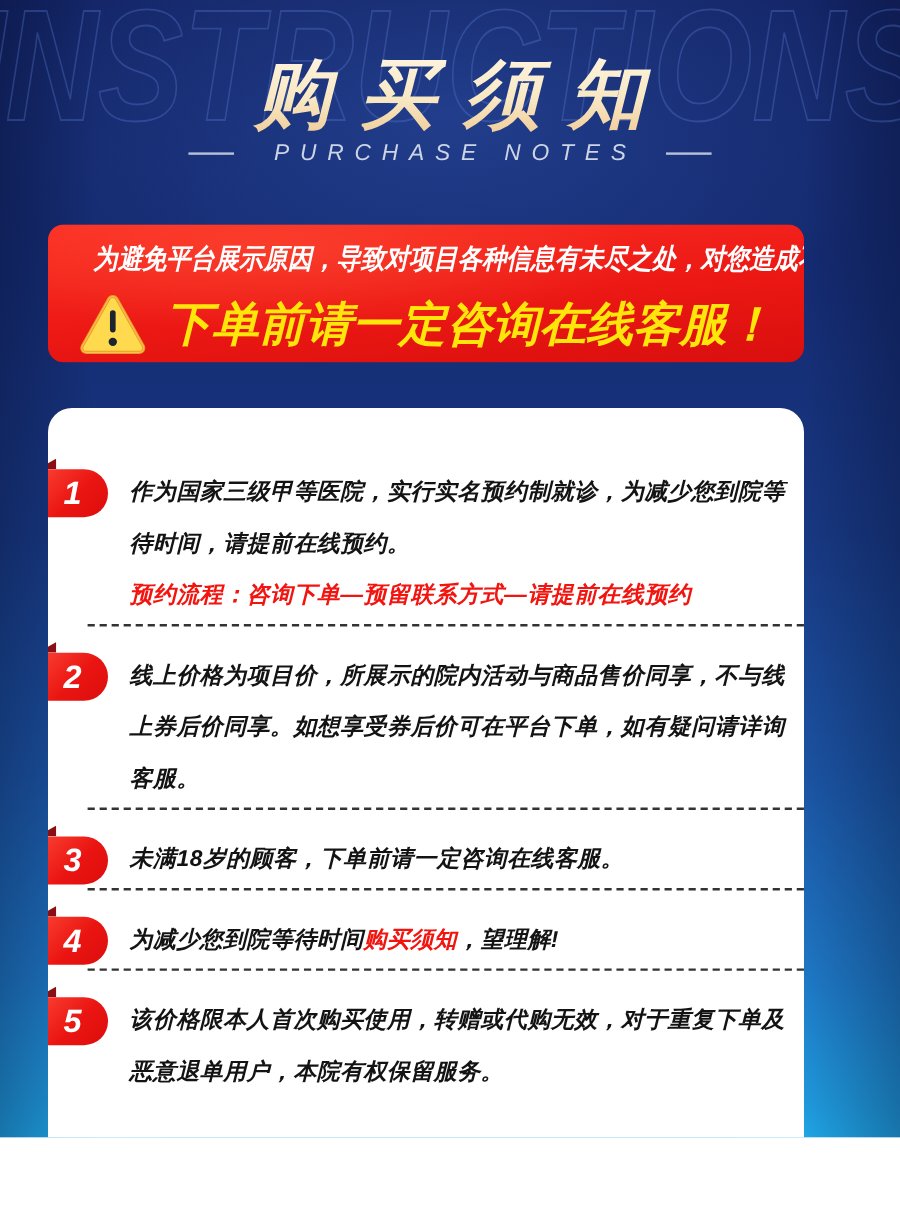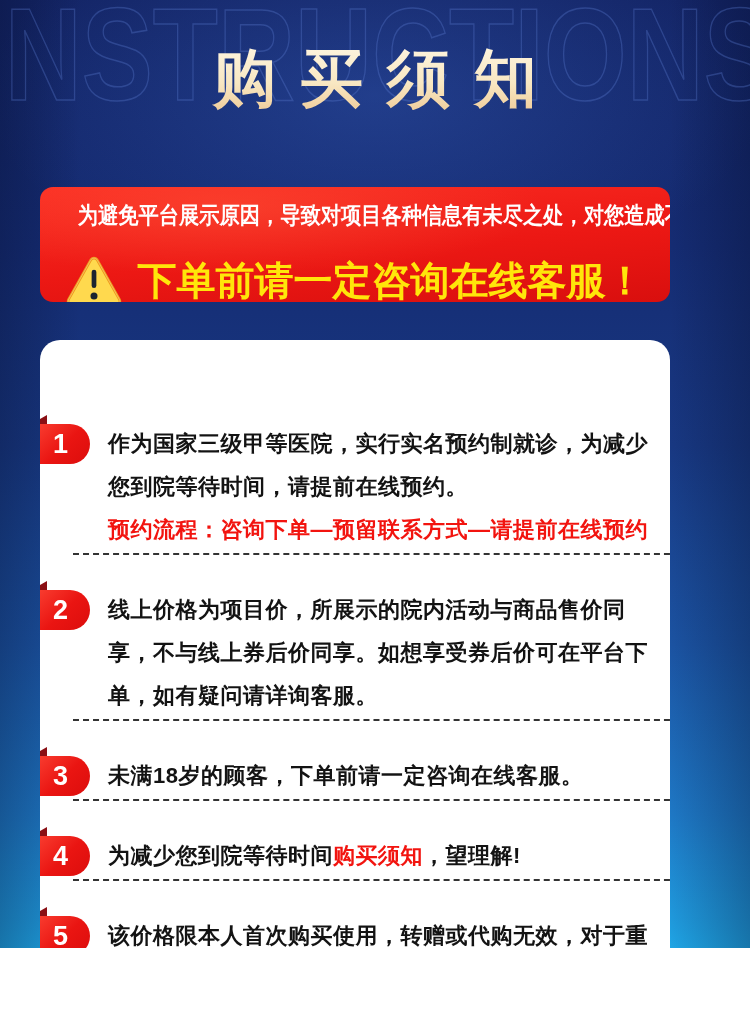--- a/index.html
+++ b/index.html
@@ -6,20 +6,21 @@
   html,body { width:750px; }
   body { font-family:"Liberation Sans","DejaVu Sans",sans-serif; }
 
   .page {
     position:relative; width:750px; height:948px; overflow:hidden;
     background:
       linear-gradient(90deg, rgba(4,10,38,.30) 0px, rgba(4,10,38,0) 80px, rgba(4,10,38,0) 670px, rgba(4,10,38,.30) 750px),
       radial-gradient(ellipse 430px 170px at 50% 102%, rgba(95,215,255,.60), rgba(95,215,255,0) 72%),
       radial-gradient(ellipse 520px 260px at 50% 10%, rgba(70,120,225,.28), rgba(70,120,225,0) 75%),
       linear-gradient(180deg, #132465 0%, #152c73 26%, #183882 47%, #1b53a2 68%, #1e78c5 86%, #1f99dc 97%, #1fa5e5 100%);
+    font-style: italic;
   }
 
   
   .watermark { position:absolute; top:-6px; left:0; width:750px; height:140px; pointer-events:none; }
   .watermark text {
     font-family:"Liberation Sans",sans-serif; font-weight:bold; font-size:132px;
     fill:none; stroke:#5a7ccf; stroke-opacity:.34; stroke-width:1.6px;
   }
   .page-title {
     position:absolute; top:36px; left:0; width:750px; text-align:center;
@@ -42,61 +43,66 @@
     background:
       radial-gradient(ellipse 420px 90px at 30% 18%, rgba(255,90,60,.45), rgba(255,90,60,0) 75%),
       linear-gradient(175deg, #fb2d23 0%, #ec1814 55%, #d90f0e 100%);
     overflow:hidden;
   }
   .alert-line1 {
     margin-top:13px; text-align:center; white-space:nowrap;
     font-size:23px; font-weight:bold; color:#ffffff;
     transform:scaleX(.88); transform-origin:50% 50%;
   }
-  .alert-row { display:flex; align-items:center; justify-content:center; gap:16px; margin-top:23px; }
+  .alert-row { display:flex; align-items:center; justify-content:center; gap:16px; margin-top:12px; }
   .warning-icon { width:56px; height:52px; flex:0 0 auto; }
   .alert-line2 { font-size:39px; font-weight:bold; color:#ffe60a; white-space:nowrap; }
 
   
   .notes-card {
     position:absolute; left:40px; top:340px; width:630px; height:628px;
     background:#ffffff; border-radius:20px;
     padding:49px 12px 0 68px; overflow:hidden;
   }
   .note-item { position:relative; }
   .note-badge {
     position:absolute; left:-77px; top:2px; width:59px; height:40px;
     background:linear-gradient(135deg, #fb4334 0%, #ea1512 55%, #dc0d0c 100%);
     border-radius:2px 20px 20px 5px;
     color:#ffffff; font-size:27px; font-weight:bold; text-align:center; line-height:40px;
   }
   .note-badge::before {
     content:""; position:absolute; top:-9px; left:0; width:16px; height:9px;
     background:#8a0f14; clip-path:polygon(100% 0, 100% 100%, 0 100%);
   }
-  .note-text { font-size:22px; line-height:43px; font-weight:600; color:#131313; letter-spacing:0.5px;margin-top:33px; }
+  .note-text { font-size:19px; line-height:43px; font-weight:600; color:#131313; letter-spacing:0.5px; }
   .seg.normal { color:#131313; }
   .seg.red { color:#f2140f; }
   .seg.red-block { display:block; color:#f2140f; font-weight:bold; }
   .note-separator {
     height:0; border-top:2px dashed #333333;
     margin:2px -42px 20px -35px;
   }
 </style>
 </head>
 <body>
 
 <div class="page">
 
   <svg class="watermark" viewBox="0 0 750 140">
     <text x="375" y="106" text-anchor="middle" textLength="800" lengthAdjust="spacingAndGlyphs">INSTRUCTIONS</text>
   </svg>
 
   <h1 class="page-title">购买须知</h1>
 
+  <div class="subtitle-row">
+    <span class="subtitle-dash"></span>
+    <span class="subtitle-text">PURCHASE NOTES</span>
+    <span class="subtitle-dash"></span>
+  </div>
 
   <div class="alert-banner">
     <div class="alert-line1">为避免平台展示原因，导致对项目各种信息有未尽之处，对您造成不便</div>
     <div class="alert-row">
       <svg class="warning-icon" viewBox="0 0 64 58">
         <path d="M28.5 4.5 a4.5 4.5 0 0 1 7 0 L61 50 a4 4 0 0 1 -3.5 6 H6.5 A4 4 0 0 1 3 50 Z" fill="#ffd94e" stroke="#ef9d1b" stroke-width="3" stroke-linejoin="round"></path>
         <path d="M28.5 4.5 a4.5 4.5 0 0 1 7 0 L61 50 a4 4 0 0 1 -3.5 6 H6.5 A4 4 0 0 1 3 50 Z" fill="none" stroke="rgba(255,255,255,.35)" stroke-width="1"></path>
         <rect x="29.3" y="16" width="5.4" height="21" rx="2.7" fill="#1c2430"></rect>
         <circle cx="32" cy="46" r="4" fill="#1c2430"></circle>
       </svg>

